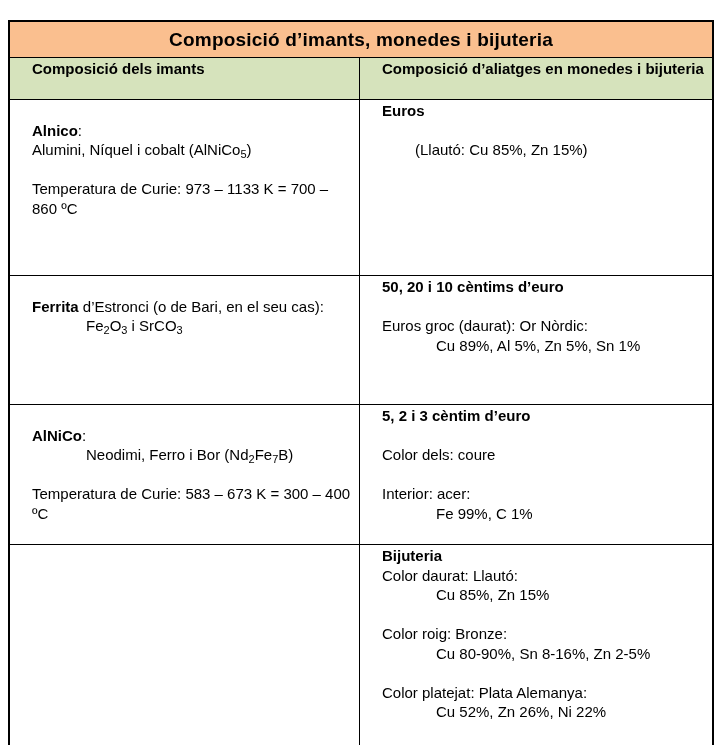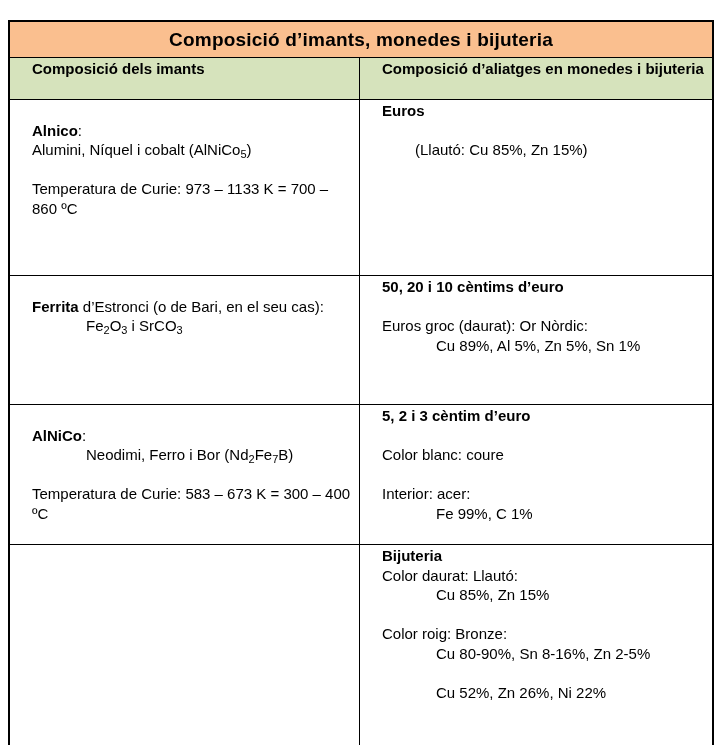--- a/index.html
+++ b/index.html
@@ -125,34 +125,35 @@
     <div class="cell cleft">
         <div class="line">&nbsp;</div>
         <div class="line"><span class="b">AlNiCo</span><span>:</span></div>
         <div class="line ind2"><span>Neodimi, Ferro i Bor (Nd</span><sub>2</sub><span>Fe</span><sub>7</sub><span>B)</span></div>
         <div class="line">&nbsp;</div>
         <div class="line"><span>Temperatura de Curie: 583 – 673 K = 300 – 400 ºC</span></div>
       </div>
     <div class="cell cright">
         <div class="line"><span class="b">5, 2 i 3 cèntim d’euro</span></div>
         <div class="line">&nbsp;</div>
-        <div class="line"><span>Color blanc: coure</span></div>
+        <div class="line"><span>Color dels: coure</span></div>
         <div class="line">&nbsp;</div>
         <div class="line"><span>Interior: acer:</span></div>
         <div class="line ind2"><span>Fe 99%, C 1%</span></div>
       </div>
   </div>
 
   <div class="trow r4">
     <div class="cell cleft"></div>
     <div class="cell cright">
         <div class="line"><span class="b">Bijuteria</span></div>
         <div class="line"><span>Color daurat: Llautó:</span></div>
         <div class="line ind2"><span>Cu 85%, Zn 15%</span></div>
         <div class="line">&nbsp;</div>
         <div class="line"><span>Color roig: Bronze:</span></div>
         <div class="line ind2"><span>Cu 80-90%, Sn 8-16%, Zn 2-5%</span></div>
         <div class="line">&nbsp;</div>
+        <div class="line"><span>Color platejat: Plata Alemanya:</span></div>
         <div class="line ind2"><span>Cu 52%, Zn 26%, Ni 22%</span></div>
       </div>
   </div>
 
 </div>
 
 </body></html>

